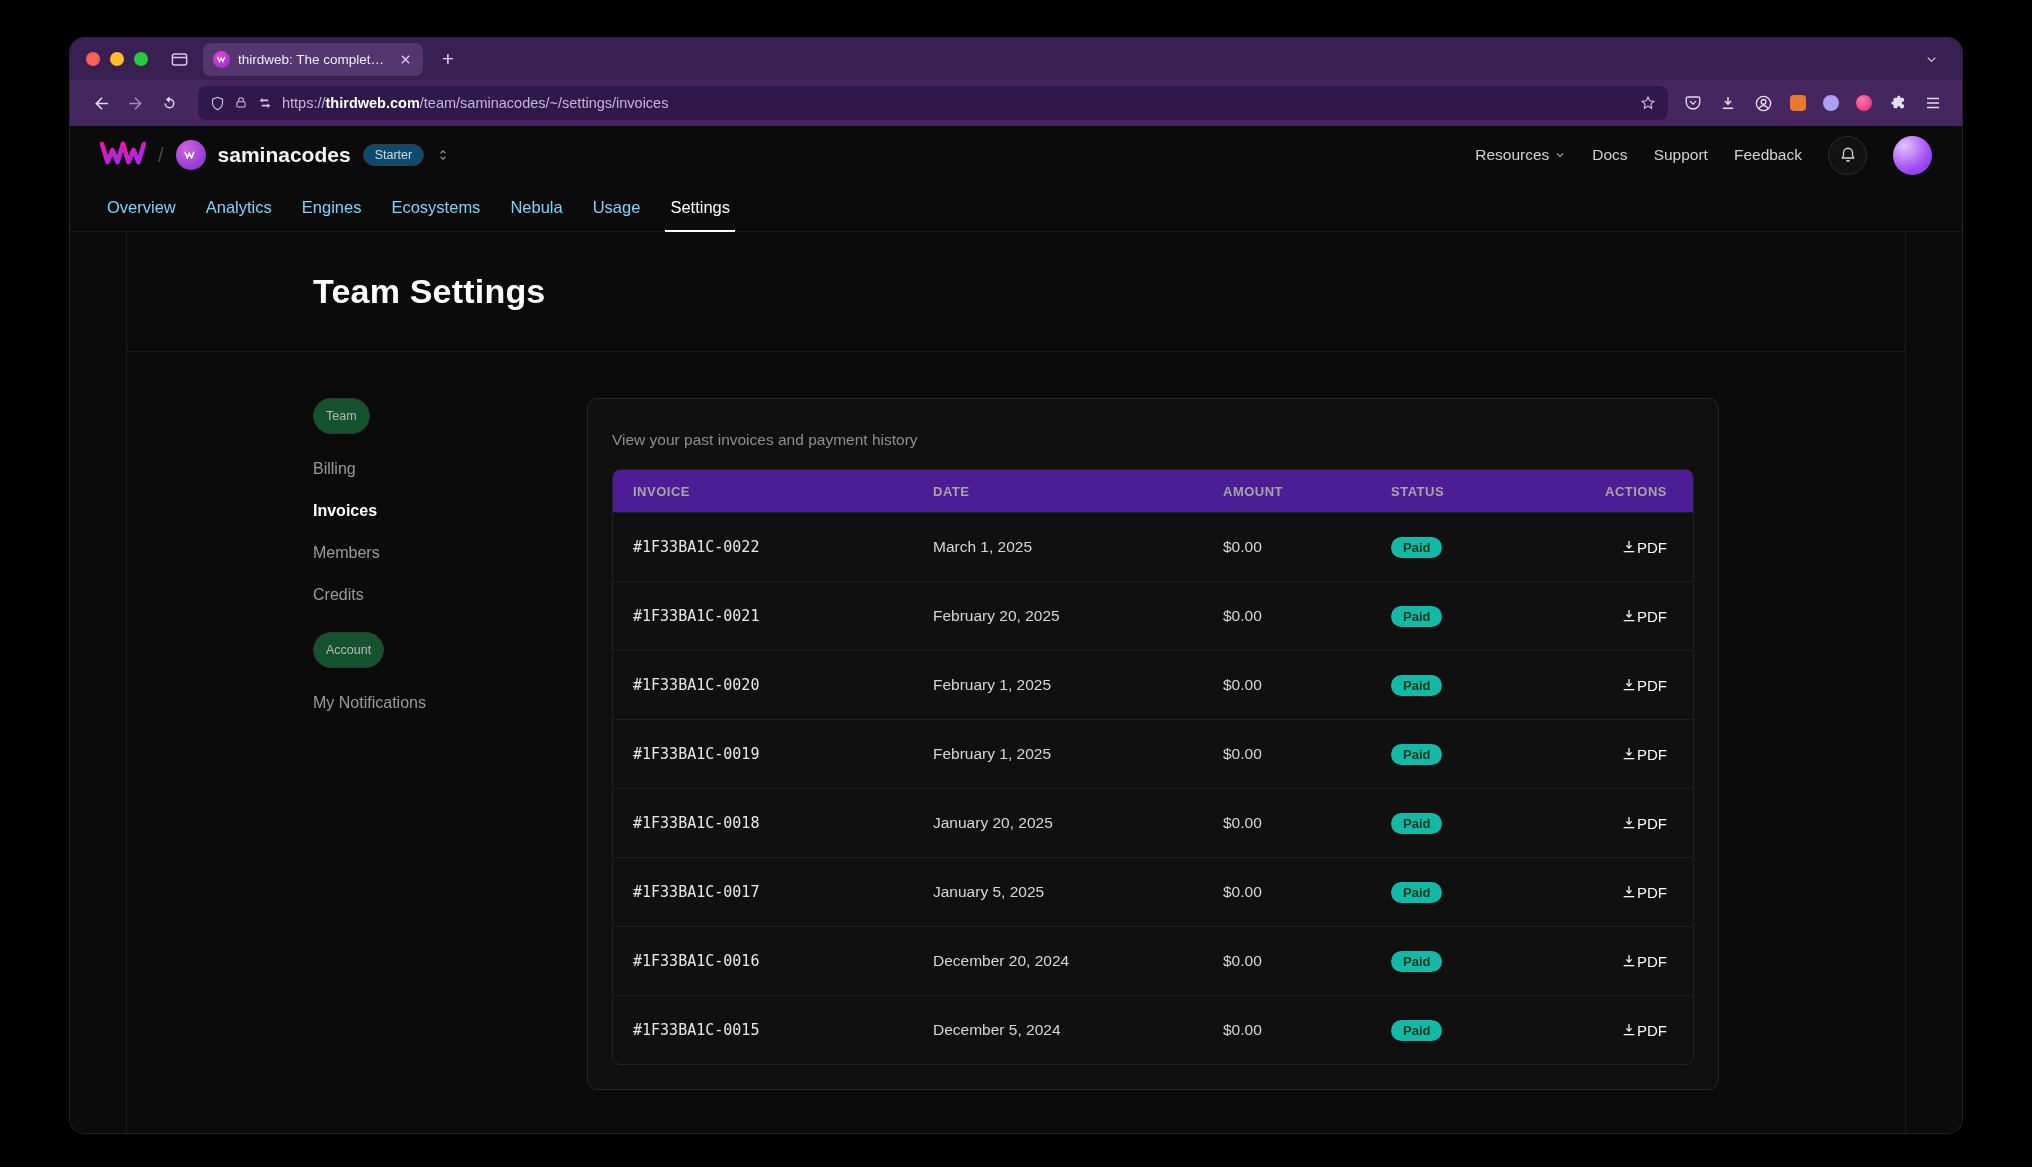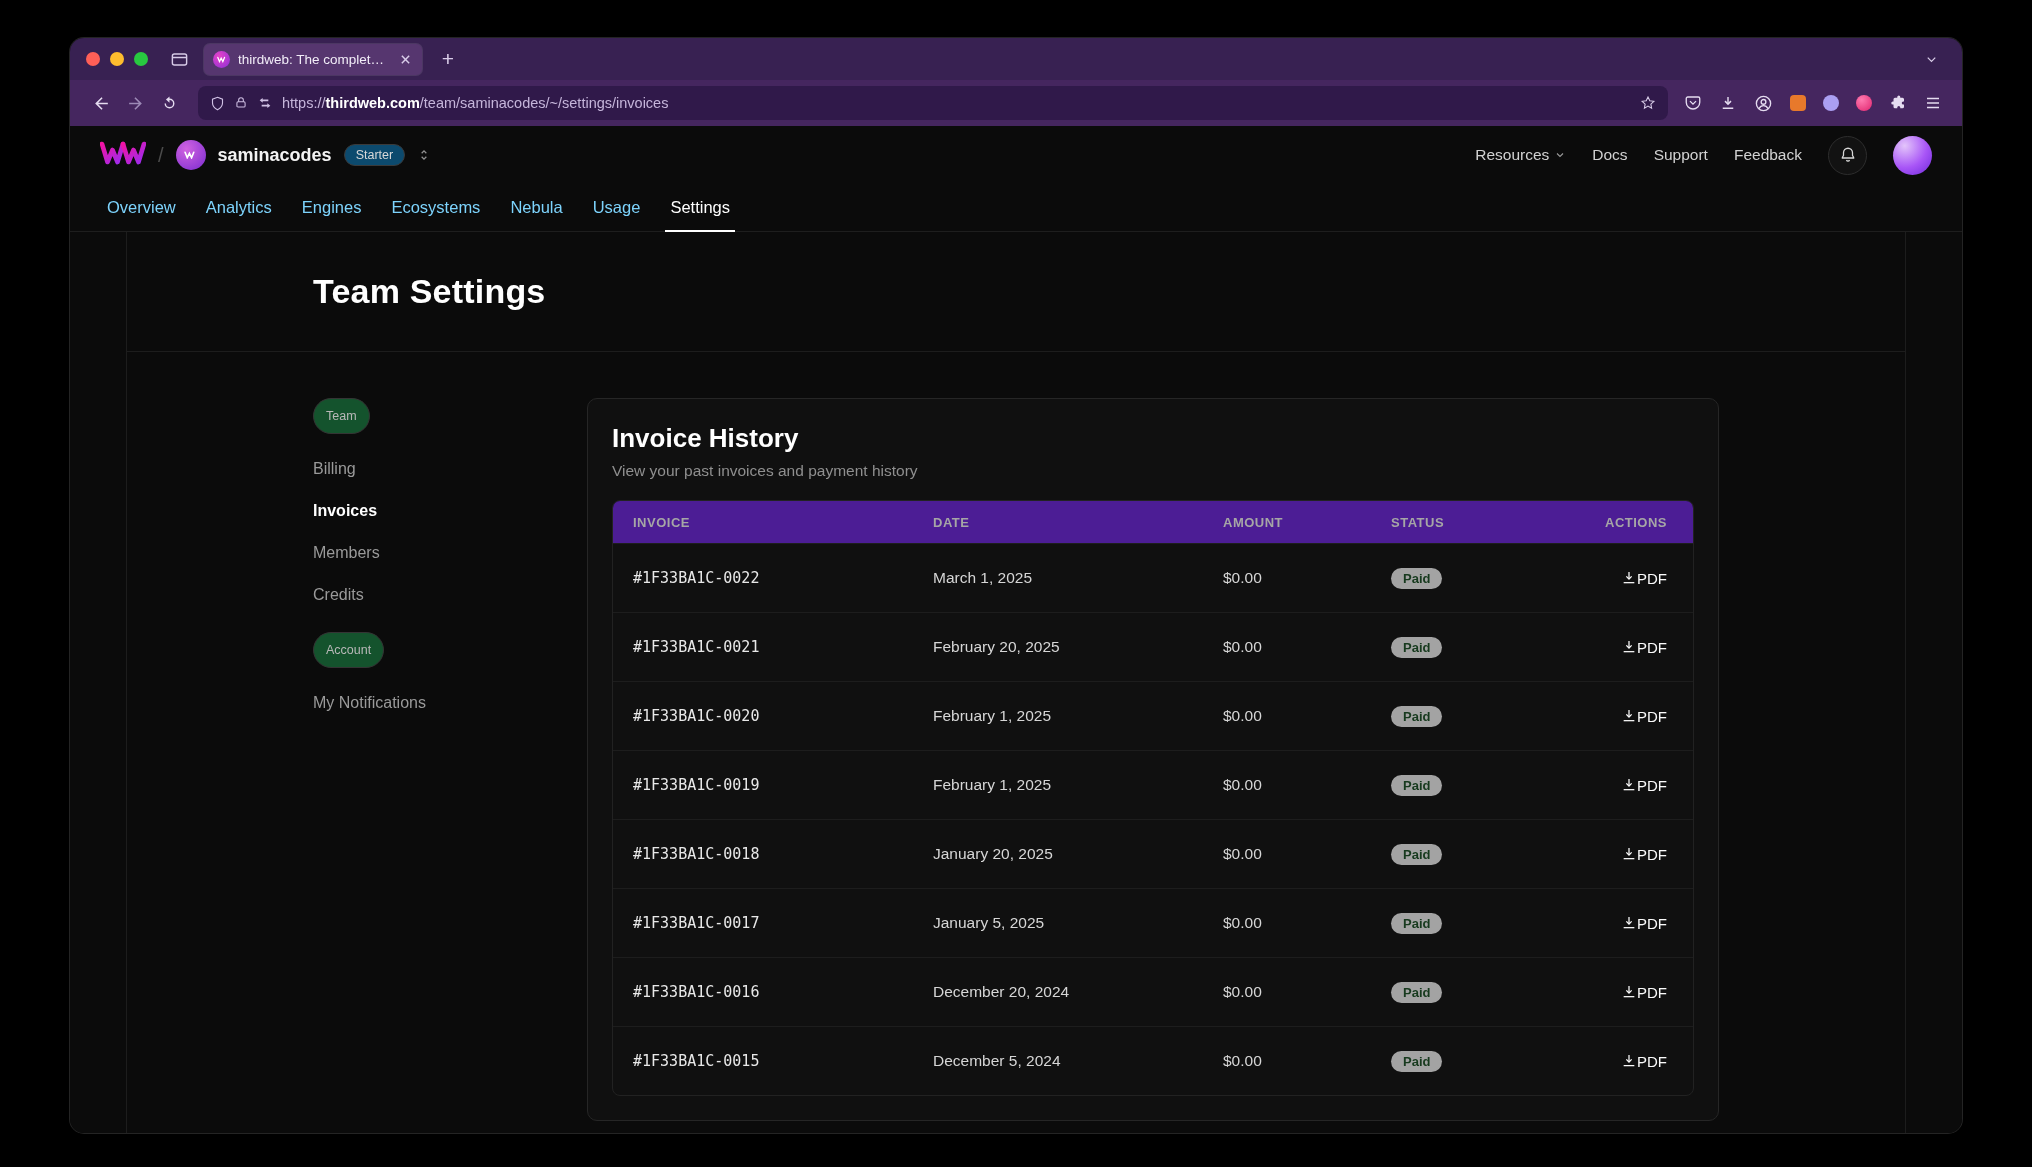--- a/index.html
+++ b/index.html
@@ -41,21 +41,21 @@
   .tb-ico { display:grid; place-items:center; }
   .ext-sq { width:16px; height:16px; border-radius:4px; }
   .ext-ci { width:16px; height:16px; border-radius:50%; }
 
   
   .page { height:1007px; background:#0b0b0b; color:#fff; }
   .dash-header { height:58px; display:flex; align-items:center; justify-content:space-between; padding:0 30px; }
   .dh-left { display:flex; align-items:center; gap:12px; }
   .slash { color:#4b4b4b; font-size:20px; }
   .team-avatar { width:30px; height:30px; border-radius:50%; background:radial-gradient(circle at 35% 30%, #d163e0, #7a2bd0); display:grid; place-items:center; }
-  .team-name { font-size:18px; font-weight:600; color:#f3f3f3; }
+  .team-name { font-size:21px; font-weight:600; color:#f3f3f3; }
   .plan-badge { background:#0c4a6e; border:1px solid #3a3a3a; border-radius:999px; padding:3px 11px; font-size:12.5px; color:#d8d8d8; }
   .updown { color:#8f8f8f; display:grid; place-items:center; }
   .dh-right { display:flex; align-items:center; gap:26px; }
   .dh-link { font-size:15.5px; color:#d2d2d2; display:flex; align-items:center; gap:5px; }
   .dh-link .chev { color:#9a9a9a; display:grid; place-items:center; }
   .bell-btn { width:39px; height:39px; border-radius:50%; border:1px solid #2d2d2d; background:#121212; display:grid; place-items:center; color:#d8d8d8; }
   .user-avatar { width:39px; height:39px; border-radius:50%; background:radial-gradient(circle at 30% 25%, #e3c4fa, #a855f7 55%, #6d28d9); }
 
   .dash-tabs { height:48px; display:flex; align-items:stretch; padding:0 22px; border-bottom:1px solid #1e1e1e; }
   .dash-tab { padding:0 15px; display:flex; align-items:center; font-size:16.5px; color:#7dd3fc; position:relative; }
@@ -82,21 +82,21 @@
   .card-sub { font-size:15.5px; color:#8f8f8f; margin-top:8px; }
 
   .table { margin-top:20px; border:1px solid #222; border-radius:8px; overflow:hidden; }
   .t-row { display:grid; grid-template-columns:300px 290px 168px 188px 1fr; align-items:center; }
   .t-head { background:#4c1d95; height:42px; color:#a6a6a6; font-size:13px; font-weight:600; letter-spacing:.5px; }
   .t-cell { padding-left:20px; }
   .t-cell.actions { justify-self:end; padding-right:26px; padding-left:0; }
   .t-body .t-row { height:69px; border-top:1px solid #1d1d1d; font-size:15.5px; }
   .inv-id { font-family:"DejaVu Sans Mono", monospace; font-size:15px; color:#e8e8e8; }
   .cell-dim { color:#d6d6d6; }
-  .paid-badge { display:inline-block; background:#a3a3a3; color:#173a1e; font-size:13px; font-weight:600;
+  .paid-badge { display:inline-block; background:#14b8a6; color:#173a1e; font-size:13px; font-weight:600;
     border-radius:999px; padding:3px 12px; }
   .pdf-btn { display:flex; align-items:flex-start; color:#fafafa; font-size:15px; cursor:pointer; }
 </style>
 </head>
 <body>
 
 <div class="stage">
   <div class="window">
 
     <div class="tabstrip">
@@ -307,21 +307,20 @@
                 <div class="side-item">Credits</div>
               </div>
               <div class="side-gap"></div>
               <span class="side-pill">Account</span>
               <div class="side-list">
                 <div class="side-item">My Notifications</div>
               </div>
             </div>
 
             <div class="card">
-              <div class="card-title">Invoice History</div>
               <div class="card-sub">View your past invoices and payment history</div>
 
               <div class="table">
                 <div class="t-row t-head">
                   <div class="t-cell">INVOICE</div>
                   <div class="t-cell">DATE</div>
                   <div class="t-cell">AMOUNT</div>
                   <div class="t-cell">STATUS</div>
                   <div class="t-cell actions">ACTIONS</div>
                 </div>

